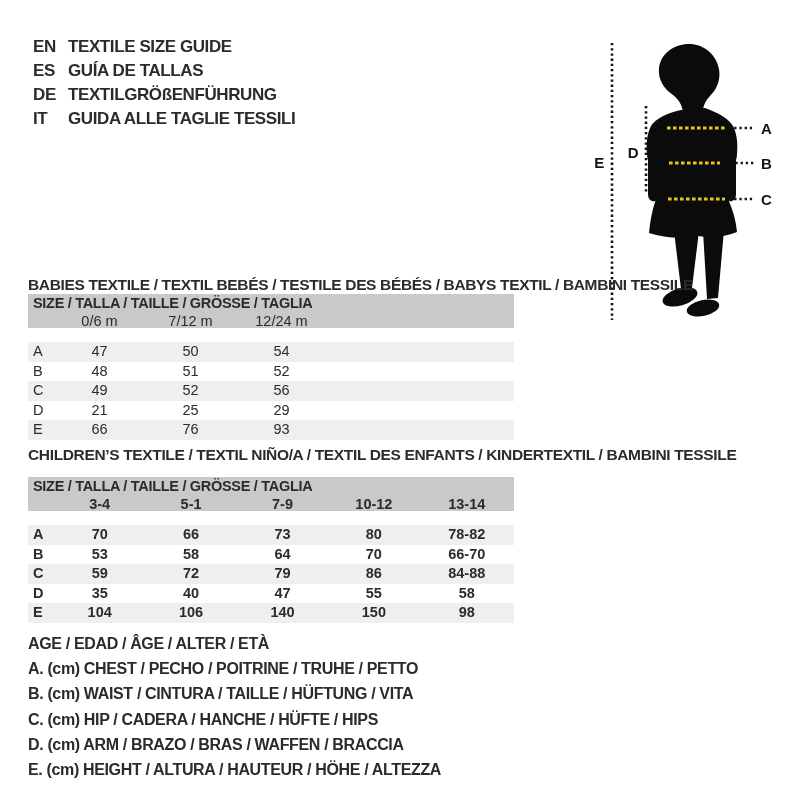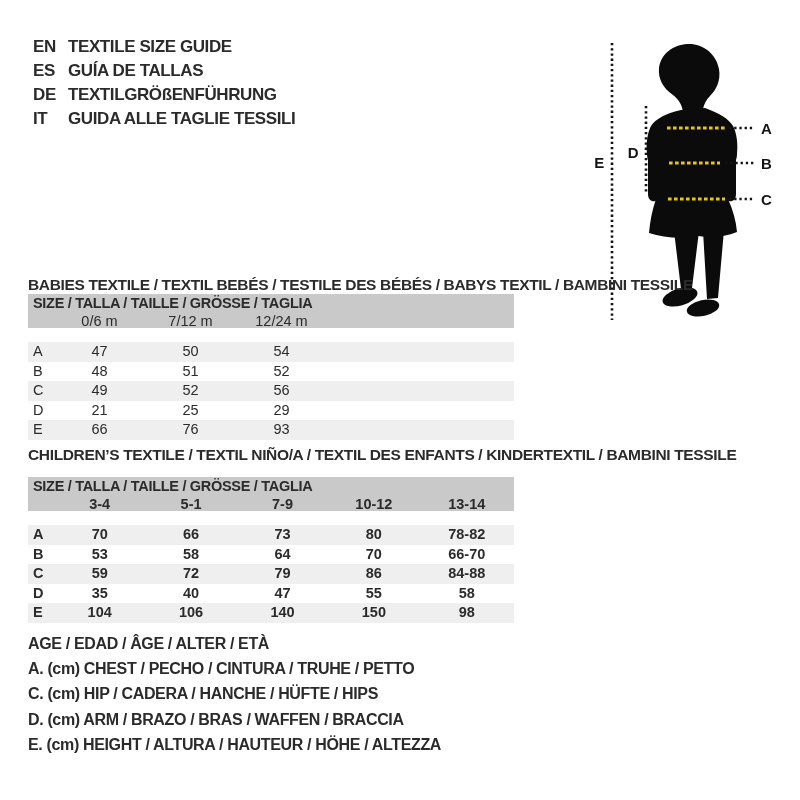--- a/index.html
+++ b/index.html
@@ -205,19 +205,20 @@
       <span class="tcell">106</span>
       <span class="tcell">140</span>
       <span class="tcell">150</span>
       <span class="tcell">98</span>
       <span></span>
     </div>
   </div>
 
   <section class="legend">
     <div>AGE / EDAD / ÂGE / ALTER / ETÀ</div>
-    <div>A. (cm) CHEST / PECHO / CINTURA / TRUHE / PETTO</div>
+    <div>A. (cm) CHEST / PECHO / POITRINE / TRUHE / PETTO</div>
+    <div>B. (cm) WAIST / CINTURA / TAILLE / HÜFTUNG / VITA</div>
     <div>C. (cm) HIP / CADERA / HANCHE / HÜFTE / HIPS</div>
     <div>D. (cm) ARM / BRAZO / BRAS / WAFFEN / BRACCIA</div>
     <div>E. (cm) HEIGHT / ALTURA / HAUTEUR / HÖHE / ALTEZZA</div>
   </section>
 
 </div>
 
 </body></html>

